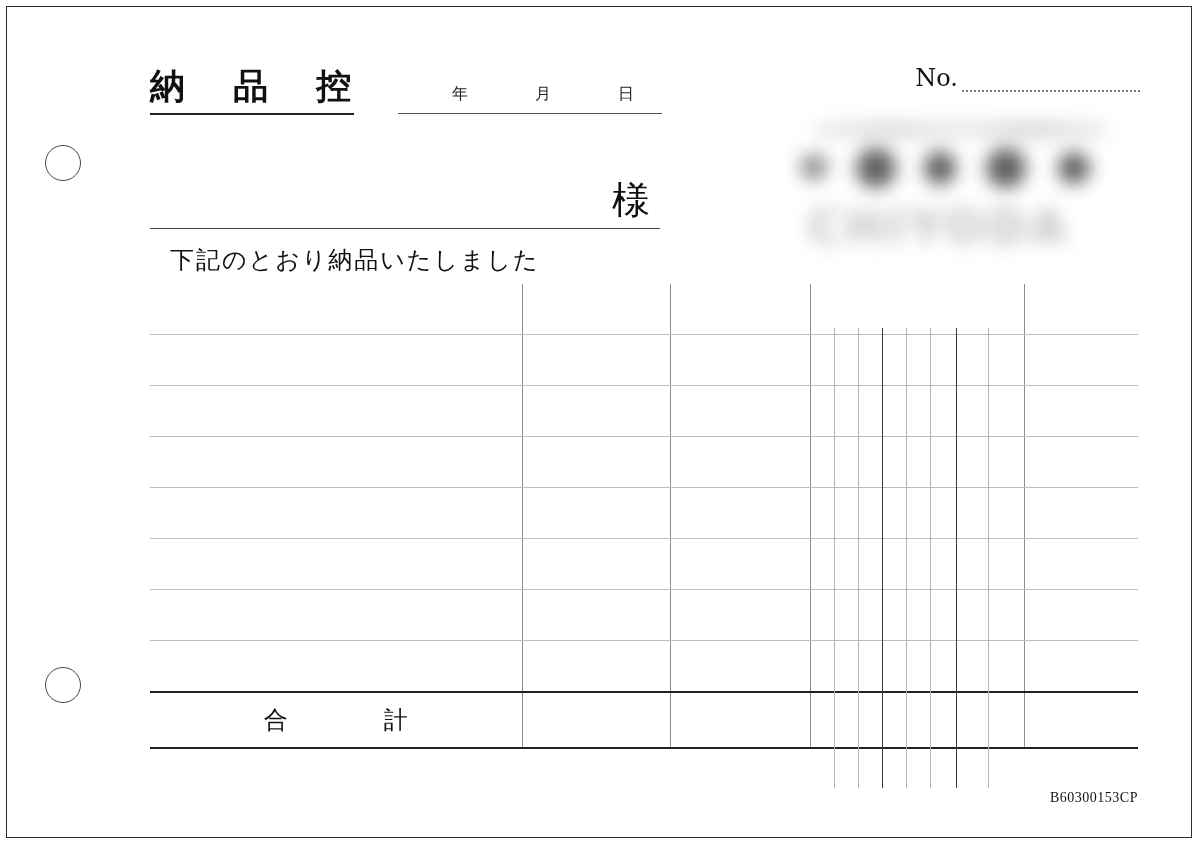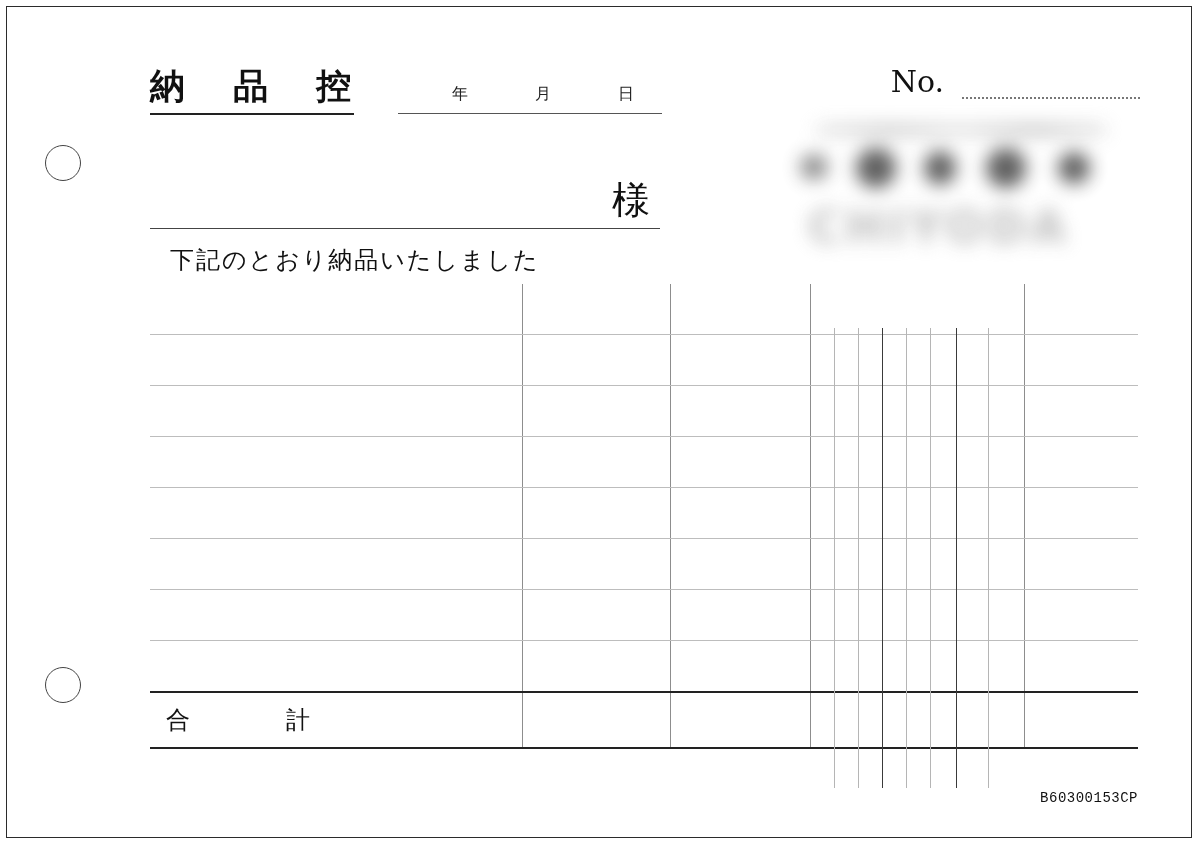--- a/index.html
+++ b/index.html
@@ -89,23 +89,23 @@
   
   .no-block {
     position: absolute;
     right: 60px;
     top: 64px;
     display: flex;
     align-items: flex-end;
   }
   .no-label {
     font-family: "DejaVu Serif", serif;
-    font-size: 30px;
-    color: #111;
-    margin-right: 18px;
+    font-size: 24px;
+    color: #111;
+    margin-right: 4px;
   }
   .no-dots {
     width: 178px;
     border-bottom: 2px dotted #777;
     height: 22px;
   }
 
   
   .logo-blur {
     position: absolute;
@@ -246,31 +246,32 @@
   .mline.strong {
     border-left: 1.6px solid #3a3a3a;
   }
 
   
   .total-row td {
     height: 54px;
     border-bottom: 2px solid #222;
     font-family: "DejaVu Serif", serif;
     font-size: 24px;
+    text-align: center;
     letter-spacing: 16px;
     text-indent: 16px;
     color: #111;
   }
 
   
   .footer-code {
     position: absolute;
     right: 62px;
     top: 790px;
-    font-family: Liberation Mono, monospace;
+    font-family: Liberation Serif, serif;
     font-size: 14px;
     color: #111;
     letter-spacing: .5px;
   }
 </style>
 </head>
 <body>
 
 <div id="page">
 

